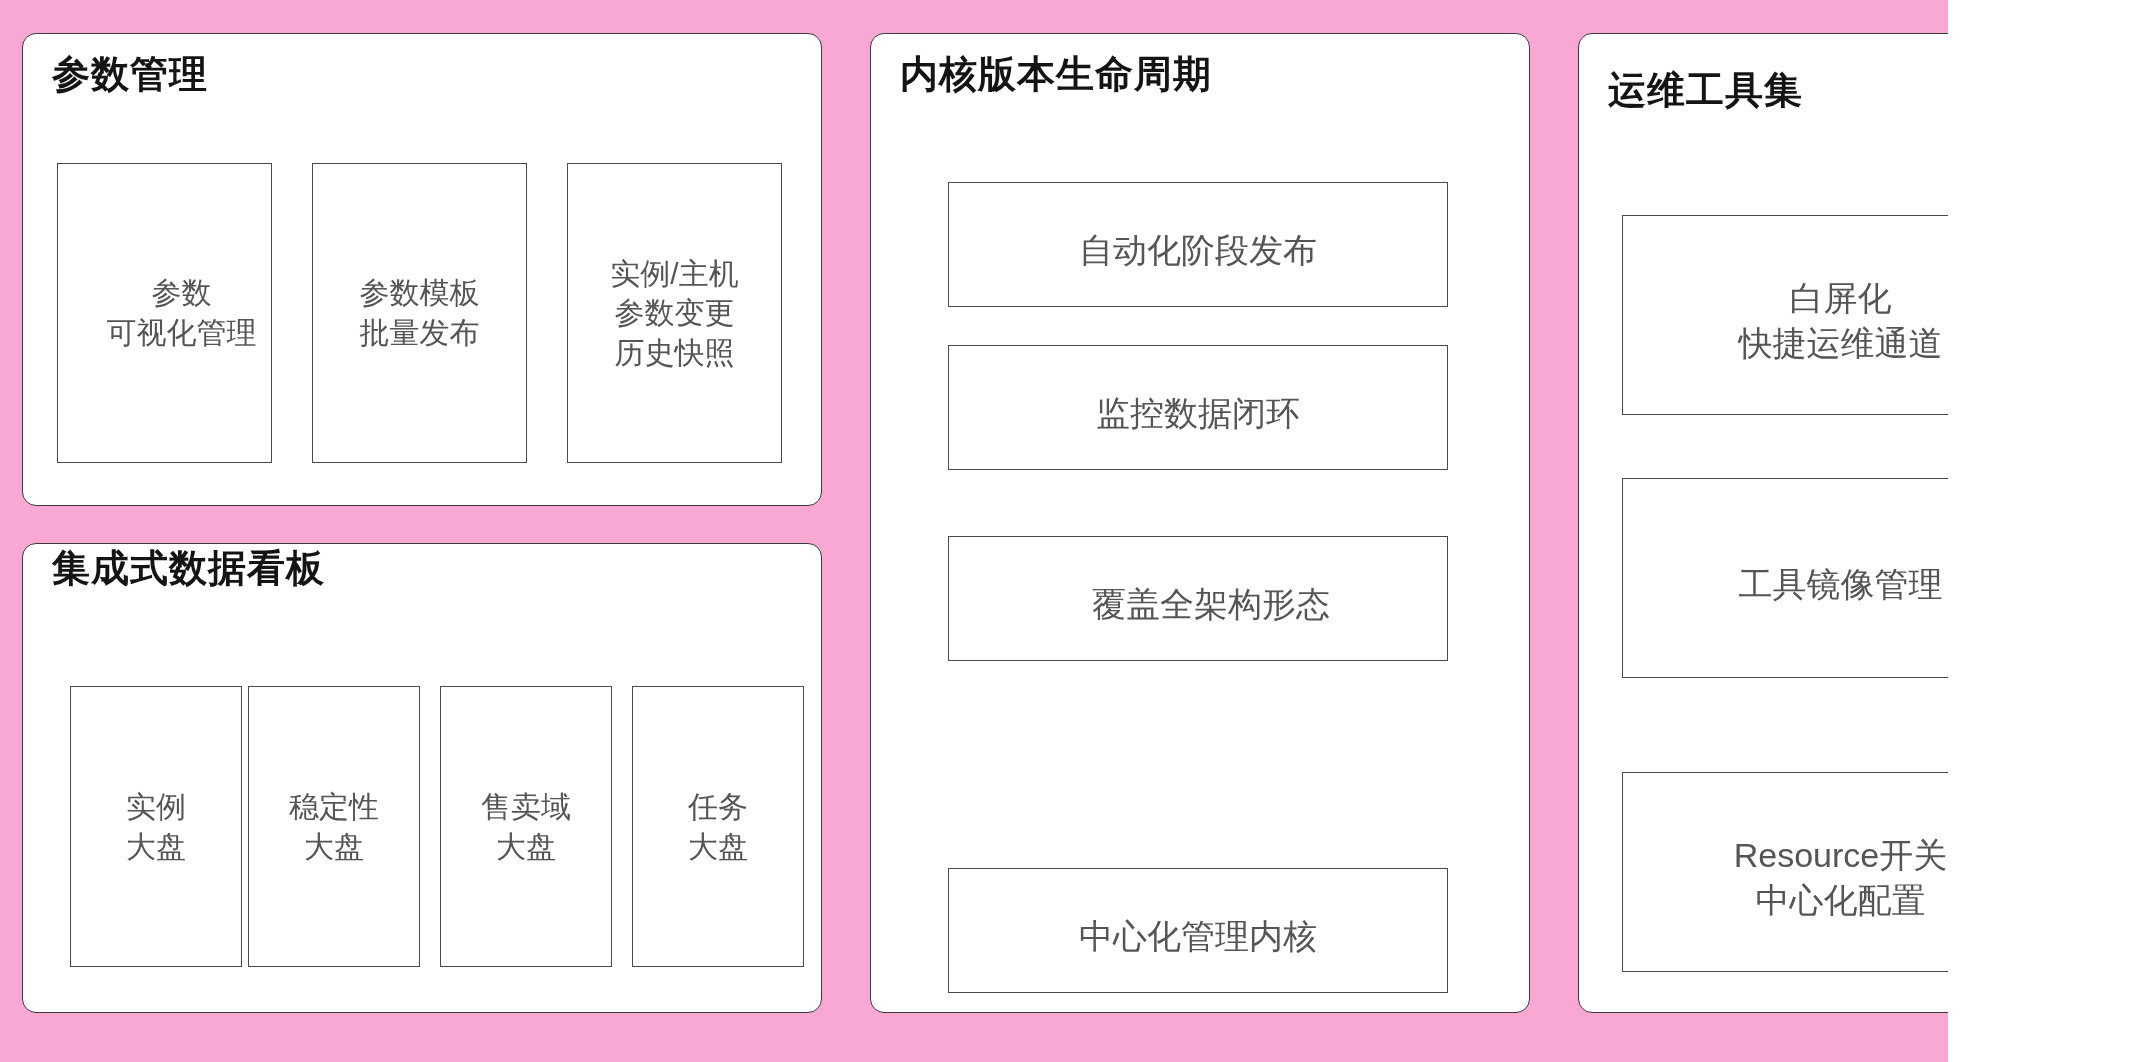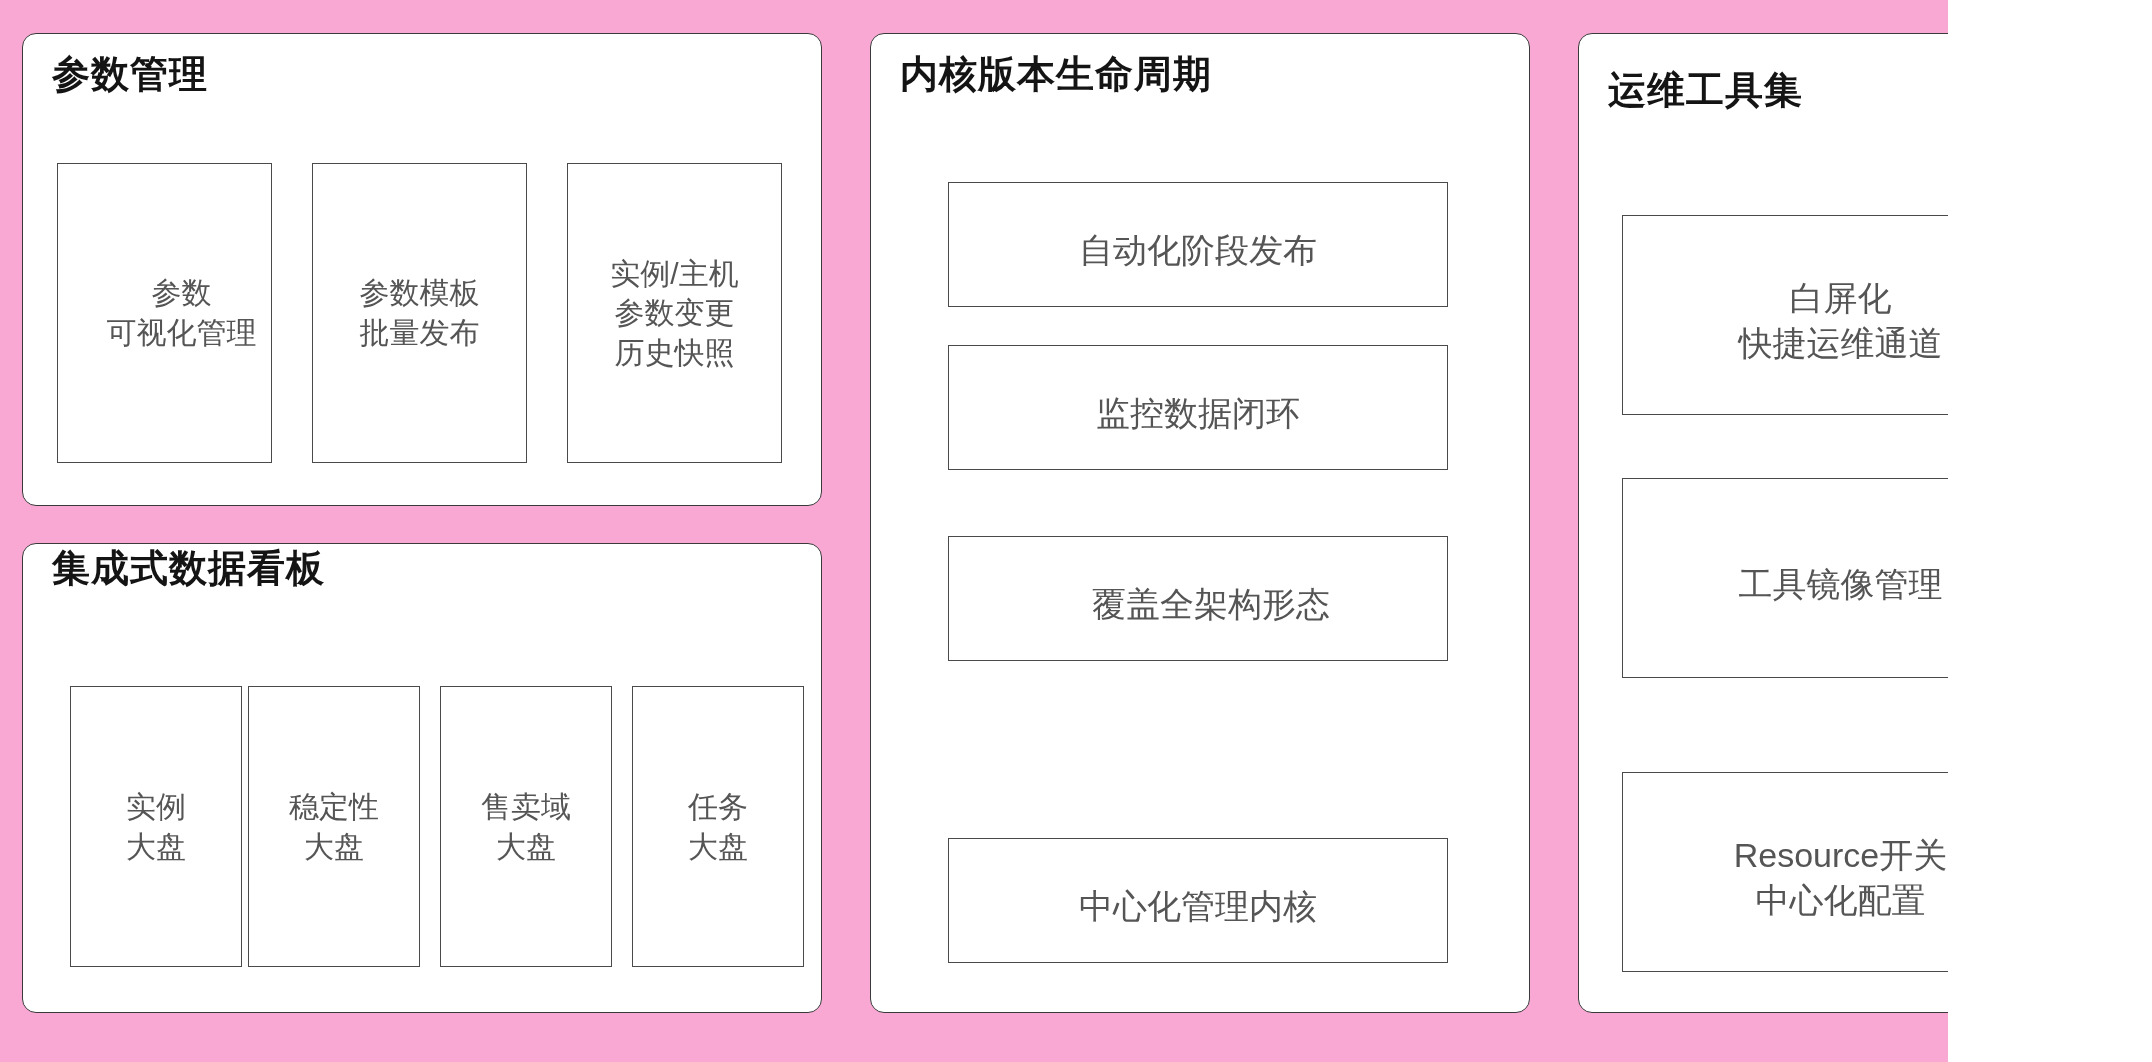--- a/index.html
+++ b/index.html
@@ -87,21 +87,21 @@
   .dash-card.c1 { left: 248px; }
   .dash-card.c2 { left: 440px; }
   .dash-card.c3 { left: 632px; }
 
   
   .life-card { left: 948px; width: 500px; height: 125px; }
   .life-card.r0 { top: 182px; }
   .life-card.r1 { top: 345px; }
   .life-card.r2 { top: 536px; padding-left: 26px; }
   .life-card.r3 { top: 671px; }
-  .life-card.r4 { top: 838px; }
+  .life-card.r4 { top: 868px; }
 
   
   .tool-card { left: 1622px; width: 437px; }
   .tool-card.r0 { top: 215px; height: 200px; }
   .tool-card.r1 { top: 478px; height: 200px; }
   .tool-card.r2 { top: 772px; height: 200px; }
 </style>
 </head>
 <body>
 

